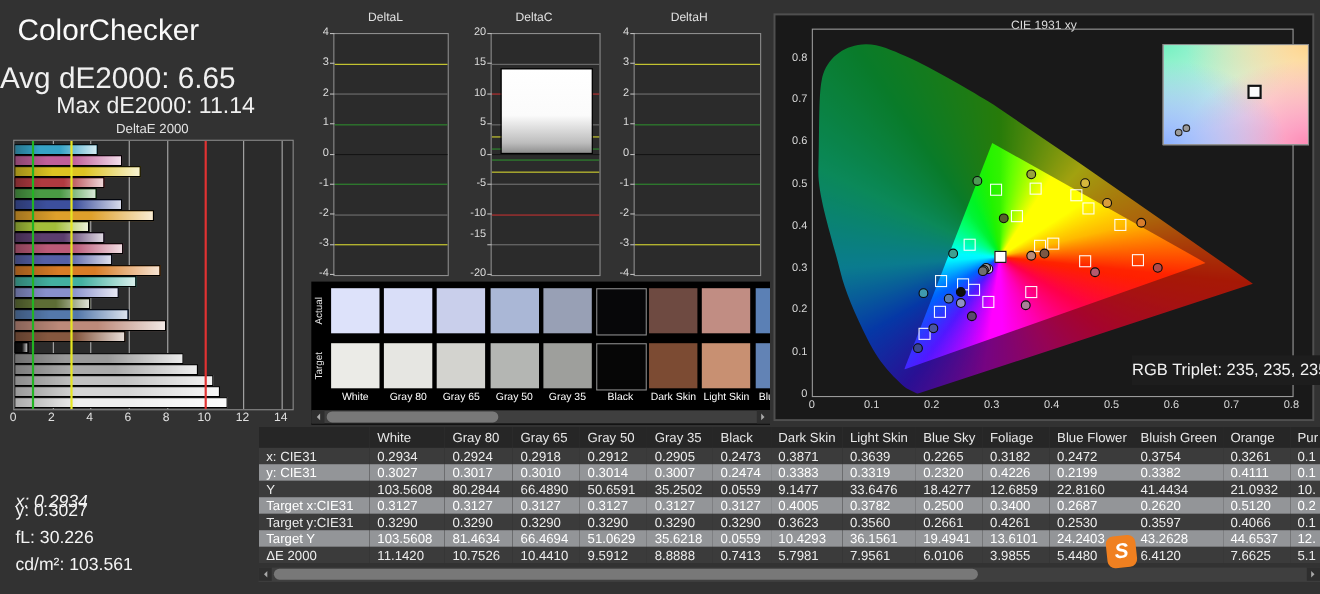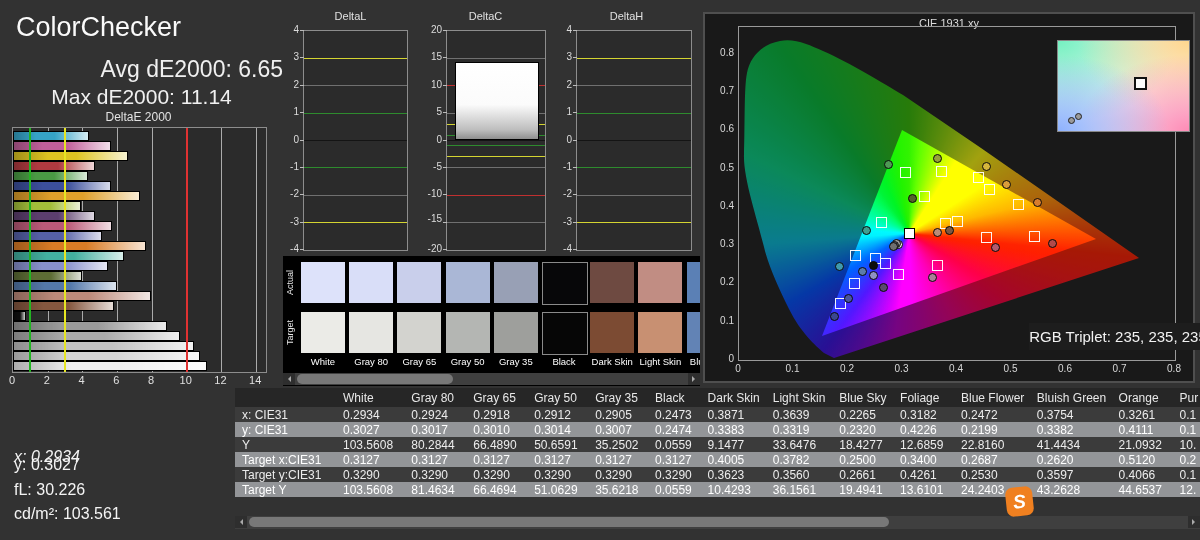--- a/index.html
+++ b/index.html
@@ -1,21 +1,21 @@
 <!DOCTYPE html>
 <html><head>
 <meta charset="utf-8">
 <style>
   html,body{margin:0;padding:0;background:#323232;}
   #app{position:relative;width:1200px;height:540px;background:#323232;overflow:hidden;
        font-family:"Liberation Sans",sans-serif;color:#f0f0f0;}
   .abs{position:absolute;}
   
   #title{left:16px;top:12px;font-size:27px;color:#fafafa;}
-  #avg{left:0;top:56px;width:283px;text-align:right;font-size:23px;}
+  #avg{left:0;top:56px;width:283px;text-align:left;font-size:27px;}
   #max{left:0;top:85px;width:283px;text-align:center;font-size:21px;}
   #de-title{left:0;top:110px;width:277px;text-align:center;font-size:12px;color:#e2e2e2;}
   #de-plot{left:12px;top:127px;width:253px;height:244px;background:#2b2b2b;border:1px solid #8d8d8d;overflow:hidden;}
   #de-axis{left:12px;top:374px;width:270px;height:14px;font-size:11px;color:#e0e0e0;}
   .de-grid{position:absolute;top:0;bottom:0;width:1px;background:rgba(215,215,215,.75);}
   .de-ref{position:absolute;top:0;bottom:0;width:2px;}
   .de-bar{position:absolute;height:8px;border:1px solid #000;}
   .de-xlab{position:absolute;width:20px;text-align:center;}
   #cur-title{left:14px;top:396px;font-size:19px;}
   .cr{left:14px;font-size:16px;color:#f4f4f4;}
@@ -188,21 +188,21 @@
       <div class="mini-ylab" style="left: 4px; top: 70.75px;">10</div>
       <div style="position: absolute; width: 4px; height: 1px; background: rgb(187, 187, 187); left: 25px; top: 76.75px;"></div>
       <div class="mini-ylab" style="left: 4px; top: 98.125px;">5</div>
       <div style="position: absolute; width: 4px; height: 1px; background: rgb(187, 187, 187); left: 25px; top: 104.125px;"></div>
       <div class="mini-ylab" style="left: 4px; top: 125.5px;">0</div>
       <div style="position: absolute; width: 4px; height: 1px; background: rgb(187, 187, 187); left: 25px; top: 131.5px;"></div>
       <div class="mini-ylab" style="left: 4px; top: 152.875px;">-5</div>
       <div style="position: absolute; width: 4px; height: 1px; background: rgb(187, 187, 187); left: 25px; top: 158.875px;"></div>
       <div class="mini-ylab" style="left: 4px; top: 180.25px;">-10</div>
       <div style="position: absolute; width: 4px; height: 1px; background: rgb(187, 187, 187); left: 25px; top: 186.25px;"></div>
-      <div class="mini-ylab" style="left: 4px; top: 205px;">-15</div>
+      <div class="mini-ylab" style="left: 4px; top: 199px;">-15</div>
       <div style="position: absolute; width: 4px; height: 1px; background: rgb(187, 187, 187); left: 25px; top: 213.625px;"></div>
       <div class="mini-ylab" style="left: 4px; top: 235px;">-20</div>
       <div style="position: absolute; width: 4px; height: 1px; background: rgb(187, 187, 187); left: 25px; top: 241px;"></div>
     </div>
   <div class="abs mini" id="mini-h">
     <div class="mini-title">DeltaH</div>
     <div class="mini-plot">
         <div class="mini-line" style="top: 26.875px; background: rgb(212, 212, 49);"></div>
         <div class="mini-line" style="top: 54.25px; background: rgb(112, 112, 112);"></div>
         <div class="mini-line" style="top: 81.625px; background: rgb(46, 139, 46);"></div>
@@ -467,20 +467,37 @@
             <td>0.0559</td>
             <td>10.4293</td>
             <td>36.1561</td>
             <td>19.4941</td>
             <td>13.6101</td>
             <td>24.2403</td>
             <td>43.2628</td>
             <td>44.6537</td>
             <td>12.</td>
           </tr>
+          <tr class="dark">
+            <td>ΔE 2000</td>
+            <td>11.1420</td>
+            <td>10.7526</td>
+            <td>10.4410</td>
+            <td>9.5912</td>
+            <td>8.8888</td>
+            <td>0.7413</td>
+            <td>5.7981</td>
+            <td>7.9561</td>
+            <td>6.0106</td>
+            <td>3.9855</td>
+            <td>5.4480</td>
+            <td>6.4120</td>
+            <td>7.6625</td>
+            <td>5.1</td>
+          </tr>
         </tbody>
       </table>
   </div>
   <div class="abs hscroll" id="table-scroll">
     <div class="hs-btn hs-left"></div>
     <div class="hs-thumb" style="left:14px;width:640px;"></div>
     <div class="hs-btn hs-right" style="right:0;"></div>
   </div>
 
   <div class="abs" id="watermark">

